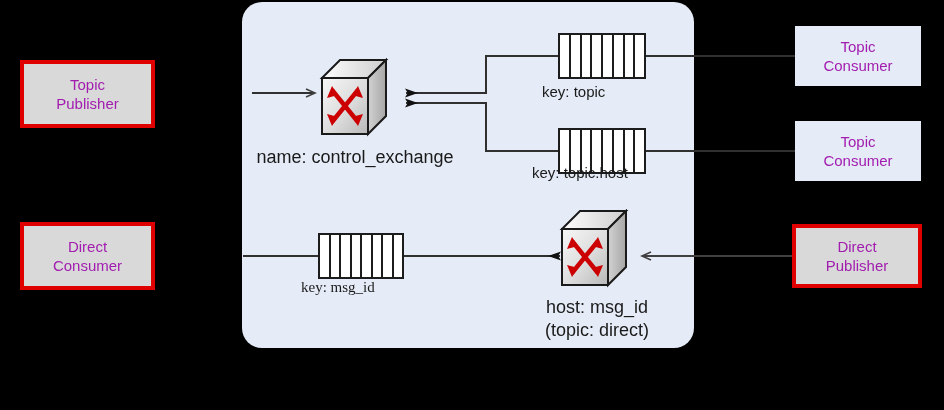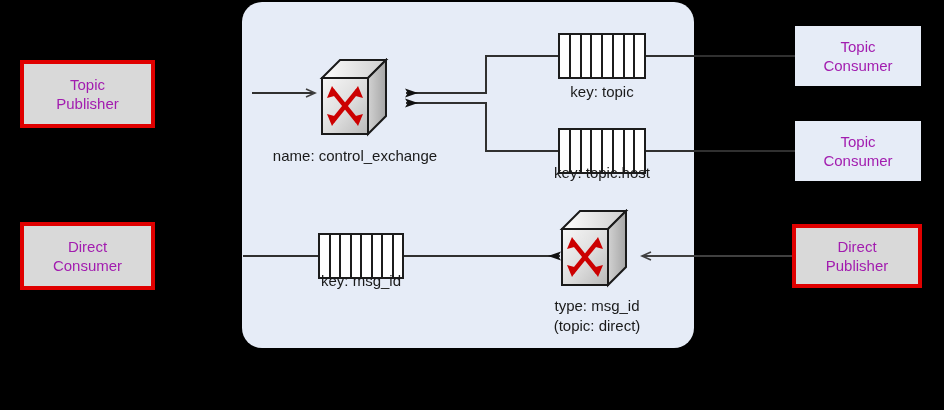--- a/index.html
+++ b/index.html
@@ -62,30 +62,30 @@
     border-right: 2px solid #1c1c1c;
   }
   .queue .cell:last-child {
     border-right: none;
   }
   .queue-label {
     position: absolute;
     font-size: 15px;
     color: #1a1a1a;
     white-space: nowrap;
-    text-align: center;
+    text-align: left;
   }
 
   
   .exchange {
     position: absolute;
   }
   .exchange-label {
     position: absolute;
-    font-size: 15px;
+    font-size: 18px;
     color: #1a1a1a;
     white-space: nowrap;
     text-align: center;
     line-height: 1.3;
   }
 
   
   #wires {
     position: absolute;
     left: 0;
@@ -184,21 +184,21 @@
   <div class="queue" style="left:318px; top:233px; width:86px; height:46px;">
     <div class="cell"></div>
     <div class="cell"></div>
     <div class="cell"></div>
     <div class="cell"></div>
     <div class="cell"></div>
     <div class="cell"></div>
     <div class="cell"></div>
     <div class="cell"></div>
   </div>
-  <div class="queue-label" style="left:301px; top:272px; width:120px;">key: msg_id</div>
+  <div class="queue-label" style="left:301px; top:279px; width:120px;font-family:Liberation Serif, serif;">key: msg_id</div>
 
   <div class="exchange" style="left:316px; top:58px;">
     <svg width="76" height="84" viewBox="0 0 76 84">
       <defs>
         <linearGradient id="faceGrad1" x1="0" y1="0" x2="1" y2="1">
           <stop offset="0%" stop-color="#f7f7f7"></stop>
           <stop offset="55%" stop-color="#dcdcdc"></stop>
           <stop offset="100%" stop-color="#b8b8b8"></stop>
         </linearGradient>
         <linearGradient id="sideGrad1" x1="0" y1="0" x2="1" y2="0">
@@ -259,17 +259,17 @@
       </g>
       <g fill="#cc0000">
         <polygon points="42,28 47,40 36,37"></polygon>
         <polygon points="16,28 22,37 11,40"></polygon>
         <polygon points="42,68 36,59 47,56"></polygon>
         <polygon points="16,68 11,56 22,59"></polygon>
       </g>
     </svg>
   </div>
   <div class="exchange-label" style="left:487px; top:296px; width:220px;">
-    <div>type: msg_id</div>
+    <div>host: msg_id</div>
     <div>(topic: direct)</div>
   </div>
 
 </div>
 
 </body></html>

